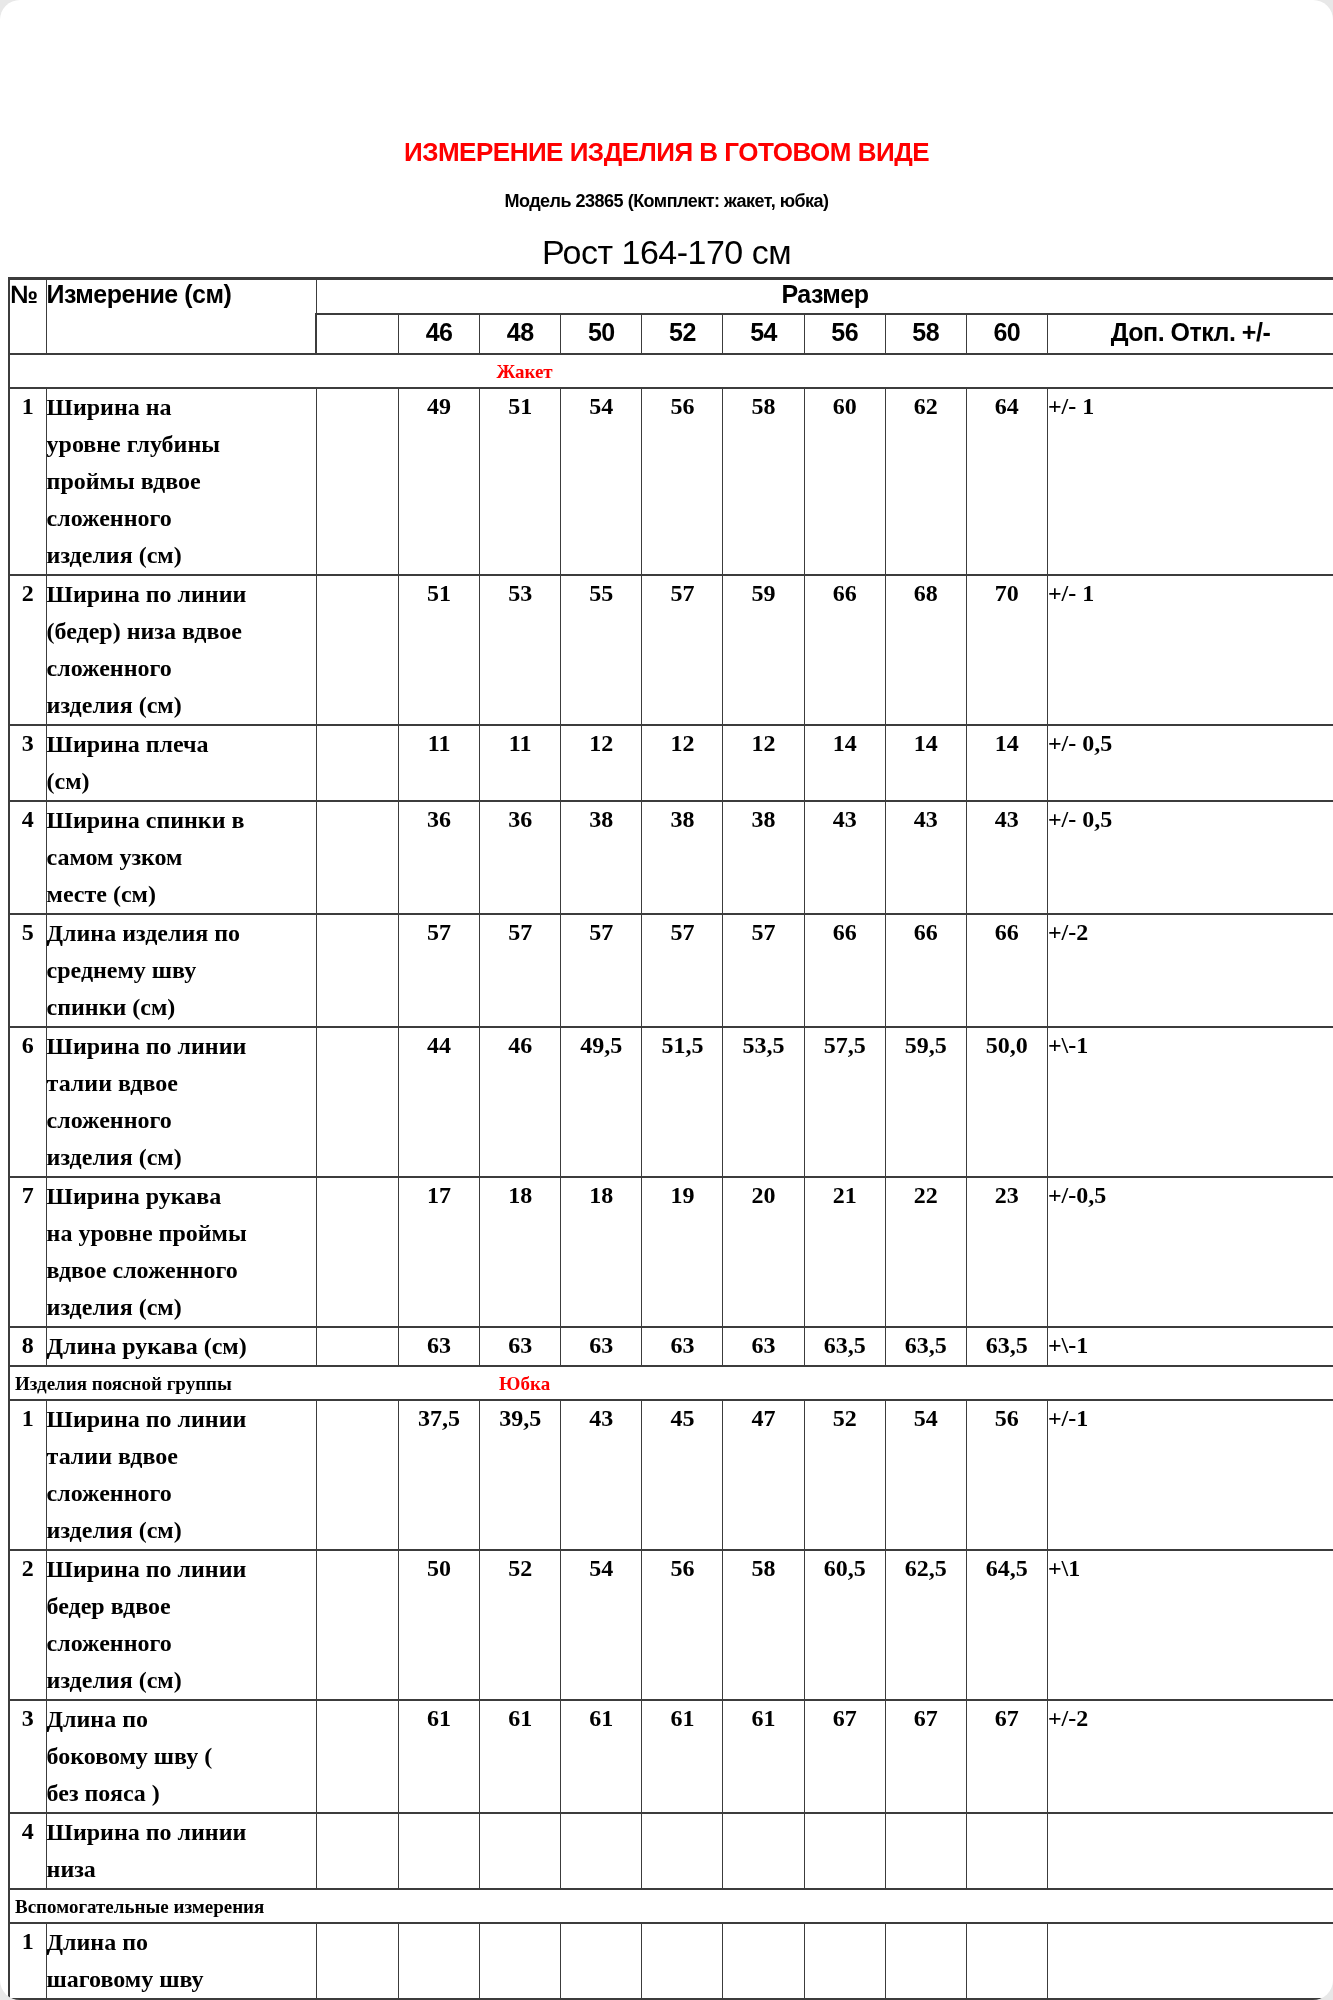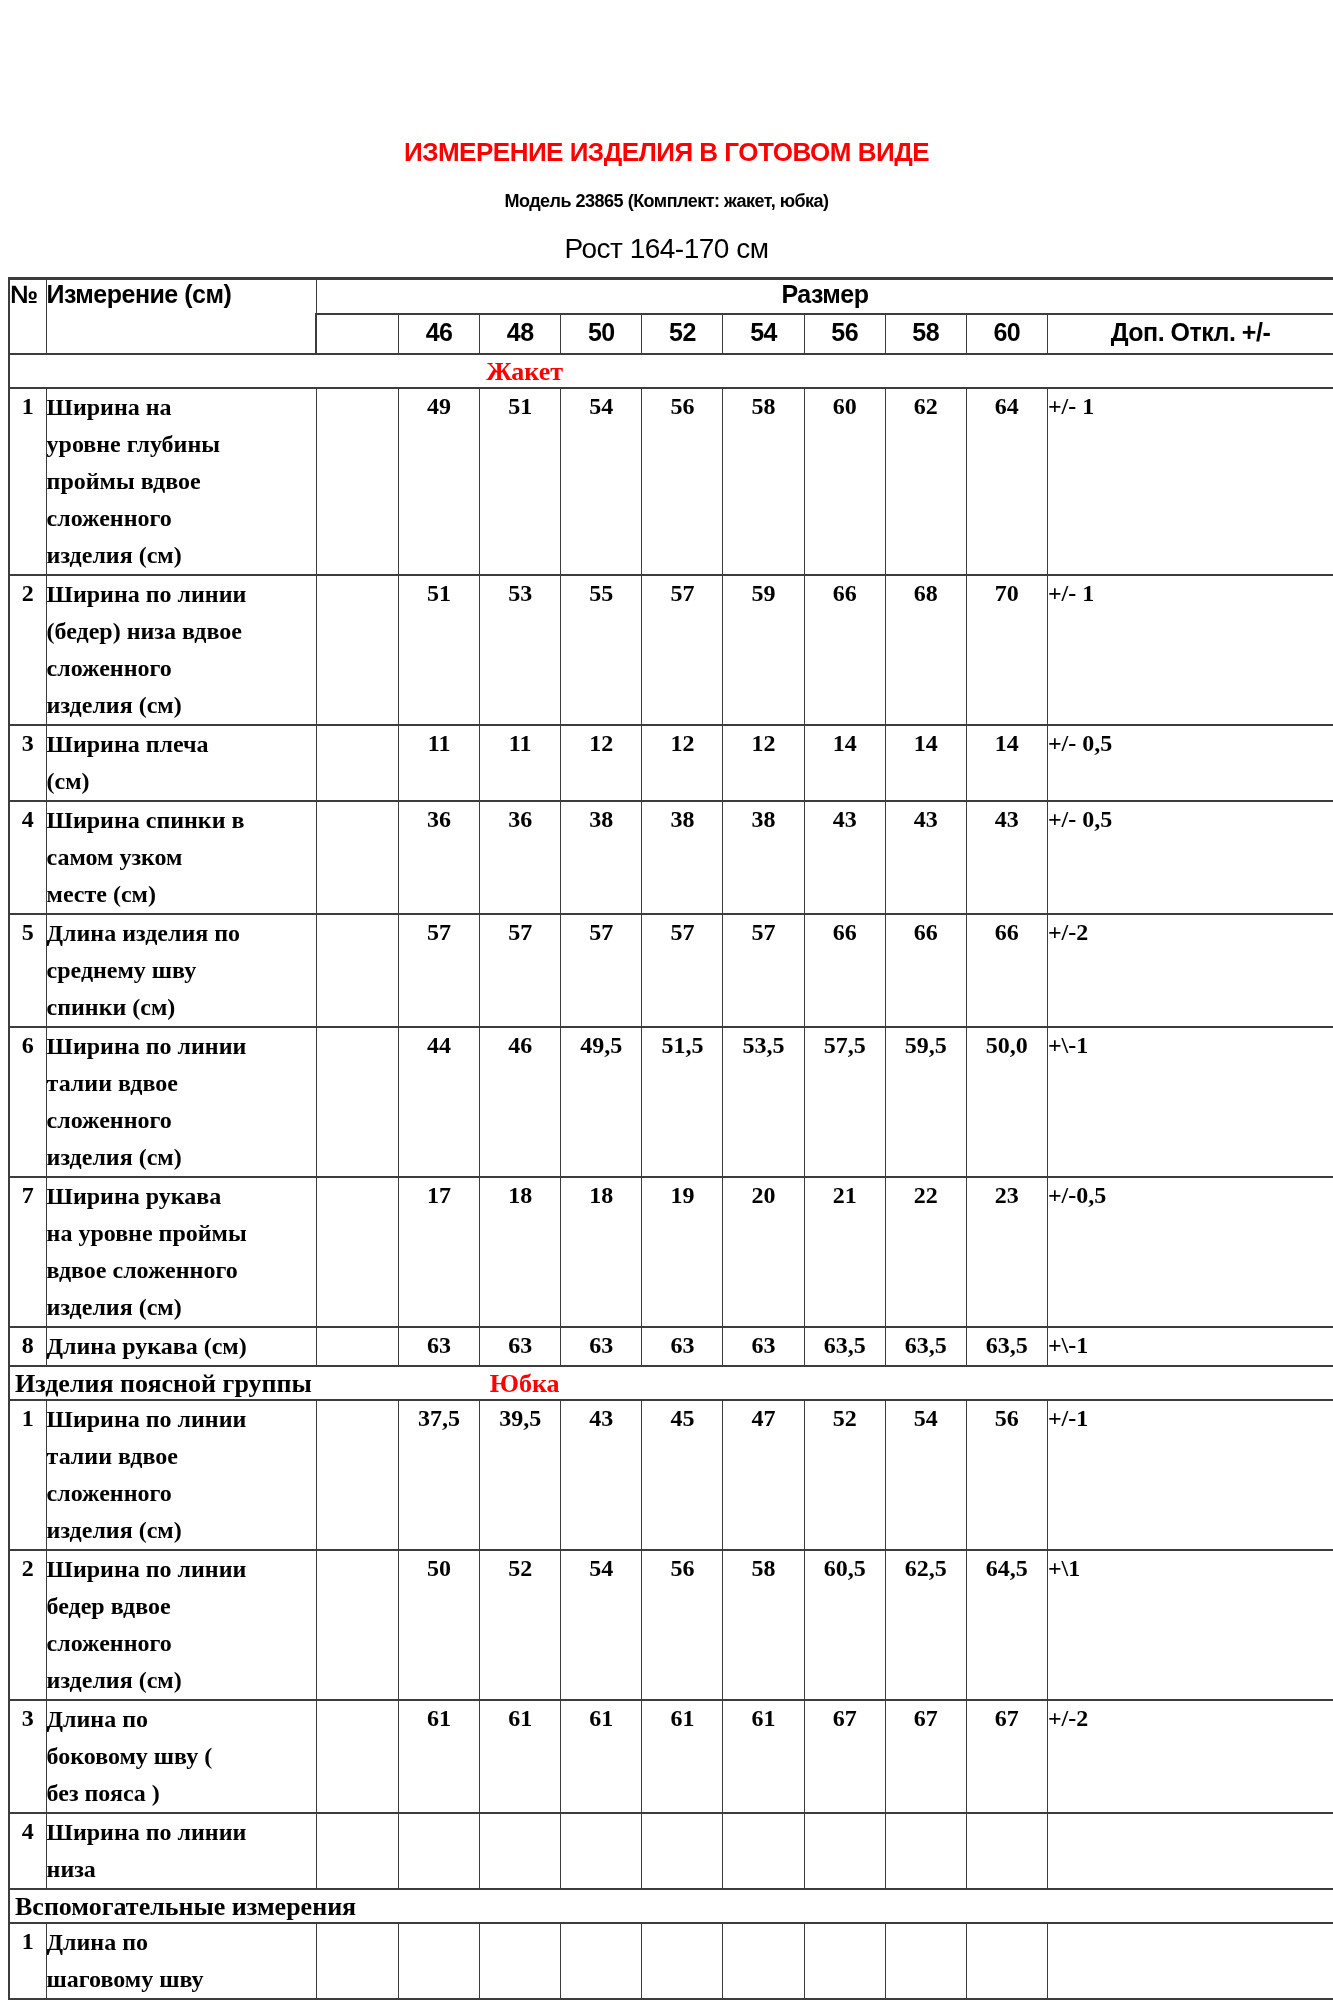--- a/index.html
+++ b/index.html
@@ -3,37 +3,38 @@
 <meta charset="utf-8">
 <style>
   html,body{margin:0;padding:0;background:#e8e8e8;}
   .page{
     position:relative;
     width:1333px;height:2000px;
     background:#ffffff;
     overflow:hidden;
     font-family:"Liberation Serif", serif;
     color:#000;
+    border-radius:20px;
   }
   
   .doc-header{position:absolute;top:0;left:0;width:100%;text-align:center;}
   .doc-title{
     margin-top:137px;
     font-family:"Liberation Sans", sans-serif;
     font-weight:bold;font-size:26px;letter-spacing:-0.5px;
   }
   .doc-subtitle{
     margin-top:23px;
     font-family:"Liberation Sans", sans-serif;
     font-weight:bold;font-size:18px;letter-spacing:-0.5px;
   }
   .doc-height-note{
     margin-top:21px;
     font-family:"Liberation Sans", sans-serif;
-    font-weight:normal;font-size:28px;letter-spacing:-0.5px;
+    font-weight:normal;font-size:34px;letter-spacing:-0.5px;
   }
   
   table.meas{
     position:absolute;top:277px;left:8px;
     width:1325px;
     border-collapse:collapse;
     table-layout:fixed;
   }
   table.meas td, table.meas th{
     border:2px solid #3c3c3c;
@@ -62,21 +63,21 @@
   tr.sizes-row th{
     font-family:"Liberation Sans", sans-serif;
     font-weight:bold;font-size:25px;letter-spacing:-0.5px;
     text-align:center;height:35px;padding-top:3px;
   }
   tr.sizes-row th.h-tolerance{text-align:center;}
 
   tr.section-row td{
     height:32px;
     position:relative;
-    font-weight:bold;font-size:26px;line-height:31px;
+    font-weight:bold;font-size:19px;line-height:31px;
   }
   .section-group-label{
     position:absolute;left:5px;top:1px;white-space:nowrap;
     font-weight:bold;
   }
   .section-red-label{
     position:absolute;left:38.9%;top:1px;transform:translateX(-50%);
     color:#ff0000;font-weight:bold;white-space:nowrap;
   }
 

